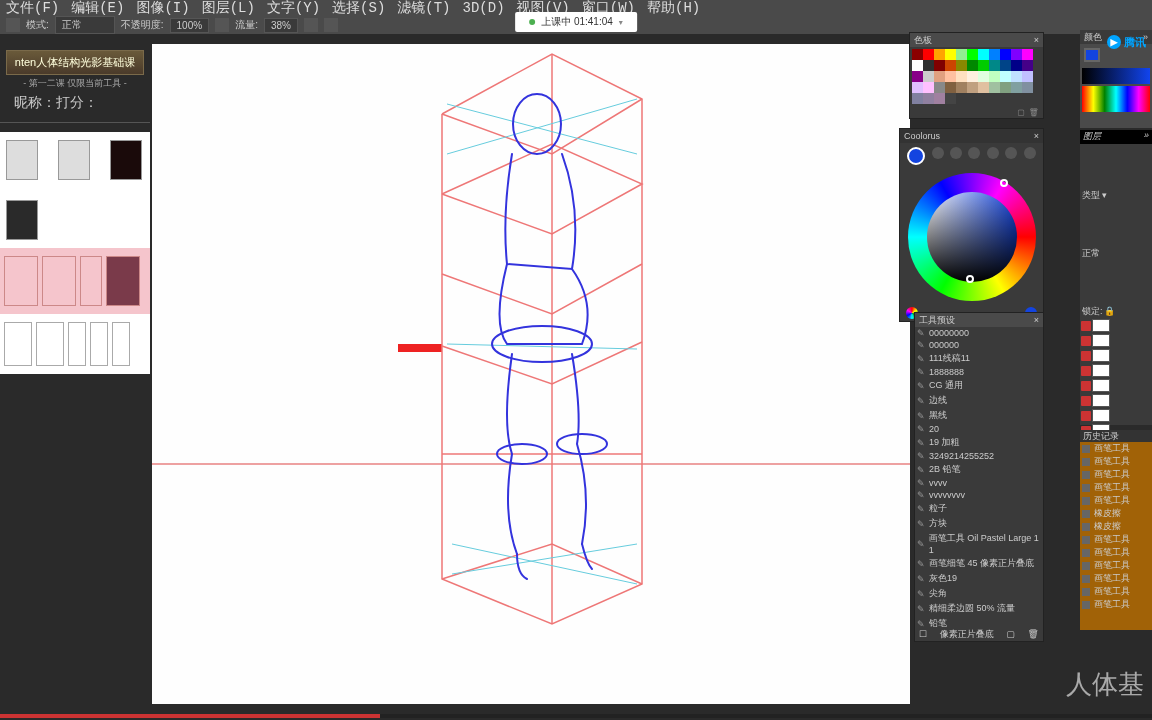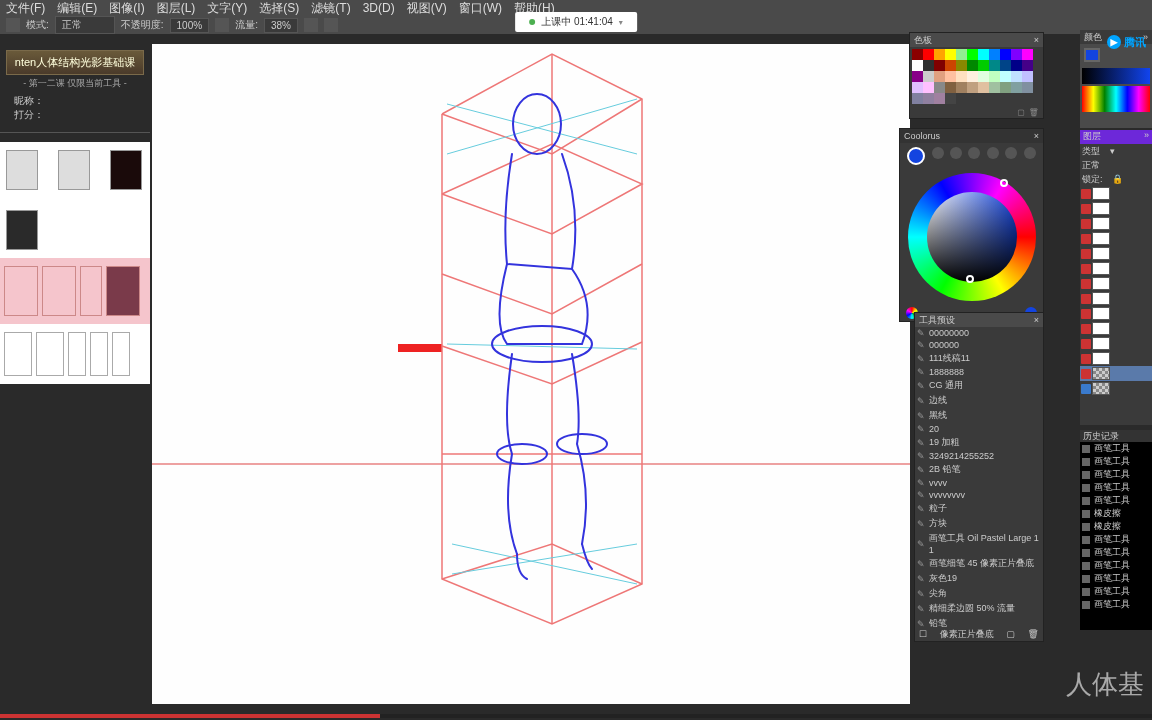--- a/index.html
+++ b/index.html
@@ -1,38 +1,38 @@
 <!DOCTYPE html>
 <html><head>
 <meta charset="utf-8">
 <style>
 * { margin: 0; padding: 0; box-sizing: border-box; font-family: "Microsoft YaHei", sans-serif; }
 body { width: 1152px; height: 720px; background: #2a2a2a; overflow: hidden; position: relative; color: #ccc; font-size: 10px; }
 
 
 .menu-bar { height: 16px; background: #4a4a4a; display: flex; align-items: center; padding: 0 6px; gap: 12px; }
-.menu-item { color: #ddd; font-size: 12px; }
+.menu-item { color: #ddd; font-size: 14px; font-family: Liberation Mono, monospace; }
 
 
 .top-status { position: absolute; top: 12px; left: 50%; transform: translateX(-50%); background: #fff; padding: 3px 14px; border-radius: 2px; display: flex; align-items: center; gap: 6px; font-size: 10px; color: #333; }
 .top-status .dot { width: 6px; height: 6px; background: #4caf50; border-radius: 50%; }
 .top-status .chev { font-size: 8px; color: #888; }
 
 
 .tool-options { height: 18px; background: #4a4a4a; display: flex; align-items: center; padding: 0 6px; gap: 6px; margin-top: 0; }
 .tool-opt-label { color: #ccc; font-size: 10px; }
 .tool-opt-field { background: #3a3a3a; color: #ccc; padding: 1px 6px; border: 1px solid #555; font-size: 10px; }
 .tool-opt-icon { width: 14px; height: 14px; background: #555; display: inline-block; }
 
 
 .left-panel { position: absolute; left: 0; top: 44px; width: 150px; background: #3a3a3a; }
 .course-header { background: #2a2a2a; padding: 6px; }
 .course-title-bar { background: linear-gradient(#6a5a3a, #4a3a2a); padding: 4px; text-align: center; color: #ffd; font-size: 11px; border: 1px solid #7a6a4a; }
 .course-sub { text-align: center; color: #aaa; font-size: 9px; margin-top: 2px; }
-.course-row { display: flex; justify-content: flex-start; padding: 4px 8px; color: #ccc; font-size: 10px; flex-direction: column; }
+.course-row { display: flex; justify-content: flex-start; padding: 4px 8px; color: #ccc; font-size: 14px; }
 .course-strip { height: 10px; background: #2a2a2a; border-top: 1px solid #555; }
 .thumbs { display: flex; flex-wrap: wrap; padding: 8px 6px; gap: 20px; background: #fff; }
 .thumb { width: 32px; height: 40px; background: #ddd; border: 1px solid #999; }
 .thumb.dark { background: #1a0a0a; }
 .pink-section { background: #f5c5cc; padding: 8px 4px; display: flex; gap: 4px; align-items: center; }
 .pink-box { width: 34px; height: 50px; border: 1px solid #c88; }
 .white-section { background: #fff; padding: 8px 4px; display: flex; gap: 4px; }
 .white-box { width: 28px; height: 44px; border: 1px solid #aaa; }
 .bottom-dark { height: 58px; background: #2a2a2a; }
 
@@ -70,30 +70,30 @@
 .preset-foot { height: 14px; display: flex; align-items: center; padding: 0 4px; font-size: 9px; justify-content: space-between; }
 
 
 .right-narrow { position: absolute; right: 0; top: 30px; width: 72px; background: #4a4a4a; height: 400px; }
 .rn-header { height: 14px; background: #3a3a3a; font-size: 9px; padding: 0 4px; display: flex; align-items: center; justify-content: space-between; }
 .rn-chip { width: 16px; height: 14px; background: #1344e0; border: 2px solid #666; margin: 2px; }
 .rn-slider { height: 26px; background: linear-gradient(to right, red, yellow, green, cyan, blue, magenta, red); margin: 0 2px; }
 
 
 .layers { position: absolute; right: 0; top: 130px; width: 72px; background: #3a3a3a; height: 295px; }
-.layers-hdr { height: 14px; background: #6d28d9; font-size: 9px; padding: 0 3px; display: flex; justify-content: space-between; }
-.layer-ctrl { height: 14px; display: flex; align-items: center; padding: 0 2px; font-size: 9px; gap: 10px; }
+.layers-hdr { height: 14px; background: #000000; font-size: 9px; padding: 0 3px; display: flex; justify-content: space-between; font-style: italic; }
+.layer-ctrl { height: 14px; display: flex; align-items: center; padding: 0 2px; font-size: 9px; gap: 2px; margin-top: 44px; }
 .layer-row { display: flex; align-items: center; height: 15px; padding: 0 1px; gap: 1px; }
 .layer-eye { width: 10px; height: 10px; background: #c33; border-radius: 1px; }
 .layer-th { width: 18px; height: 13px; background: #fff; border: 1px solid #555; }
 .layer-th.checker { background: repeating-conic-gradient(#888 0 25%, #ccc 0 50%) 0 0/6px 6px; }
 .layer-row.sel { background: #5a7aaa; }
 
 
-.history { position: absolute; right: 0; top: 430px; width: 72px; background: #000000; height: 200px; }
+.history { position: absolute; right: 0; top: 430px; width: 72px; background: #a16207; height: 200px; }
 .hist-hdr { height: 12px; background: #333; font-size: 9px; padding: 0 3px; }
 .hist-row { display: flex; align-items: center; height: 13px; font-size: 9px; padding: 0 2px; gap: 4px; }
 .hist-icon { width: 8px; height: 8px; background: #666; }
 
 
 .tencent { position: absolute; right: 0; top: 34px; width: 45px; height: 16px; display: flex; align-items: center; gap: 3px; font-size: 11px; font-weight: bold; color: #00a4ff; z-index: 50; }
 .tencent-ico { width: 14px; height: 14px; border-radius: 50%; background: #00a4ff; display: flex; align-items: center; justify-content: center; color: #fff; font-size: 9px; }
 
 
 .watermark { position: absolute; bottom: 18px; right: 8px; color: rgba(255,255,255,0.6); font-size: 22px; text-align: center; line-height: 1.3; }

